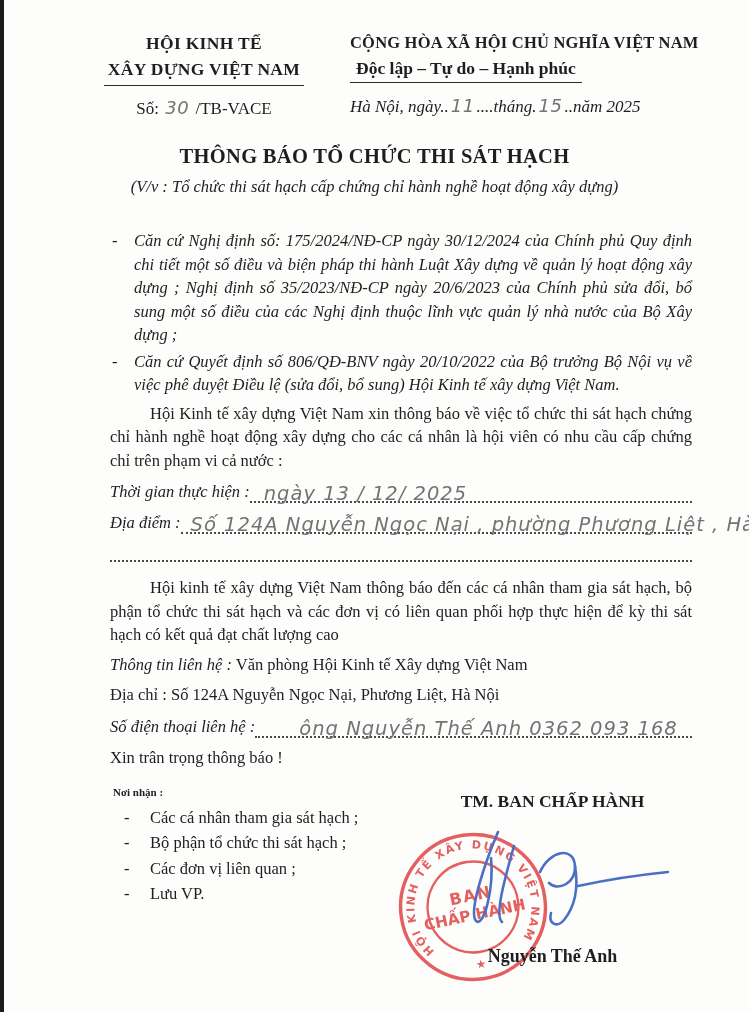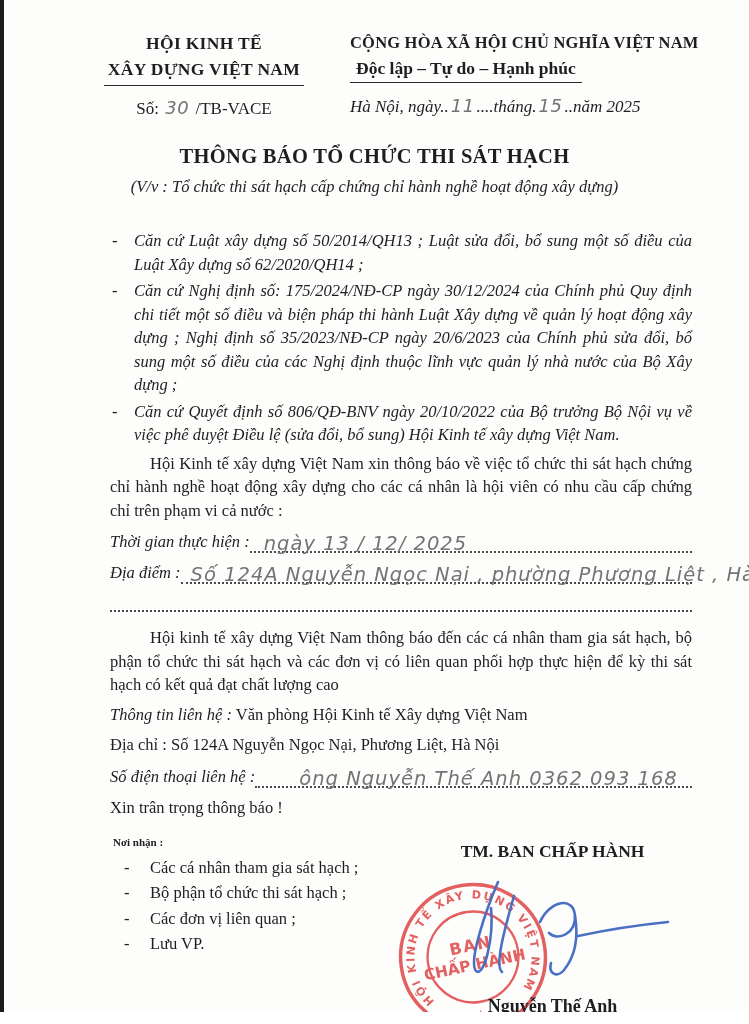--- a/index.html
+++ b/index.html
@@ -98,21 +98,20 @@
         <span>Hà Nội, ngày..</span><span class="hand hand-num">11</span><span>....tháng.</span><span class="hand hand-num">15</span><span>..năm 2025</span>
       </div>
     </div>
   </div>
 
   <div class="title">THÔNG BÁO TỔ CHỨC THI SÁT HẠCH</div>
   <div class="subtitle">(V/v : Tổ chức thi sát hạch cấp chứng chỉ hành nghề hoạt động xây dựng)</div>
 
   <div class="content">
     <ul class="legal-list">
-      <li>Căn cứ Luật xây dựng số 50/2014/QH13 ; Luật sửa đổi, bổ sung một số điều của Luật Xây dựng số 62/2020/QH14 ;</li>
       <li>Căn cứ Nghị định số: 175/2024/NĐ-CP ngày 30/12/2024 của Chính phủ Quy định chi tiết một số điều và biện pháp thi hành Luật Xây dựng về quản lý hoạt động xây dựng ; Nghị định số 35/2023/NĐ-CP ngày 20/6/2023 của Chính phủ sửa đổi, bổ sung một số điều của các Nghị định thuộc lĩnh vực quản lý nhà nước của Bộ Xây dựng ;</li>
       <li>Căn cứ Quyết định số 806/QĐ-BNV ngày 20/10/2022 của Bộ trưởng Bộ Nội vụ về việc phê duyệt Điều lệ (sửa đổi, bổ sung) Hội Kinh tế xây dựng Việt Nam.</li>
     </ul>
 
     <p class="para">Hội Kinh tế xây dựng Việt Nam xin thông báo về việc tổ chức thi sát hạch chứng chỉ hành nghề hoạt động xây dựng cho các cá nhân là hội viên có nhu cầu cấp chứng chỉ trên phạm vi cả nước :</p>
 
     <div class="field">
       <span class="field-label">Thời gian thực hiện :</span>
       <span class="dots">
         <span class="hand hand-entry" style="left:14px;">ngày  13 / 12/ 2025</span>

